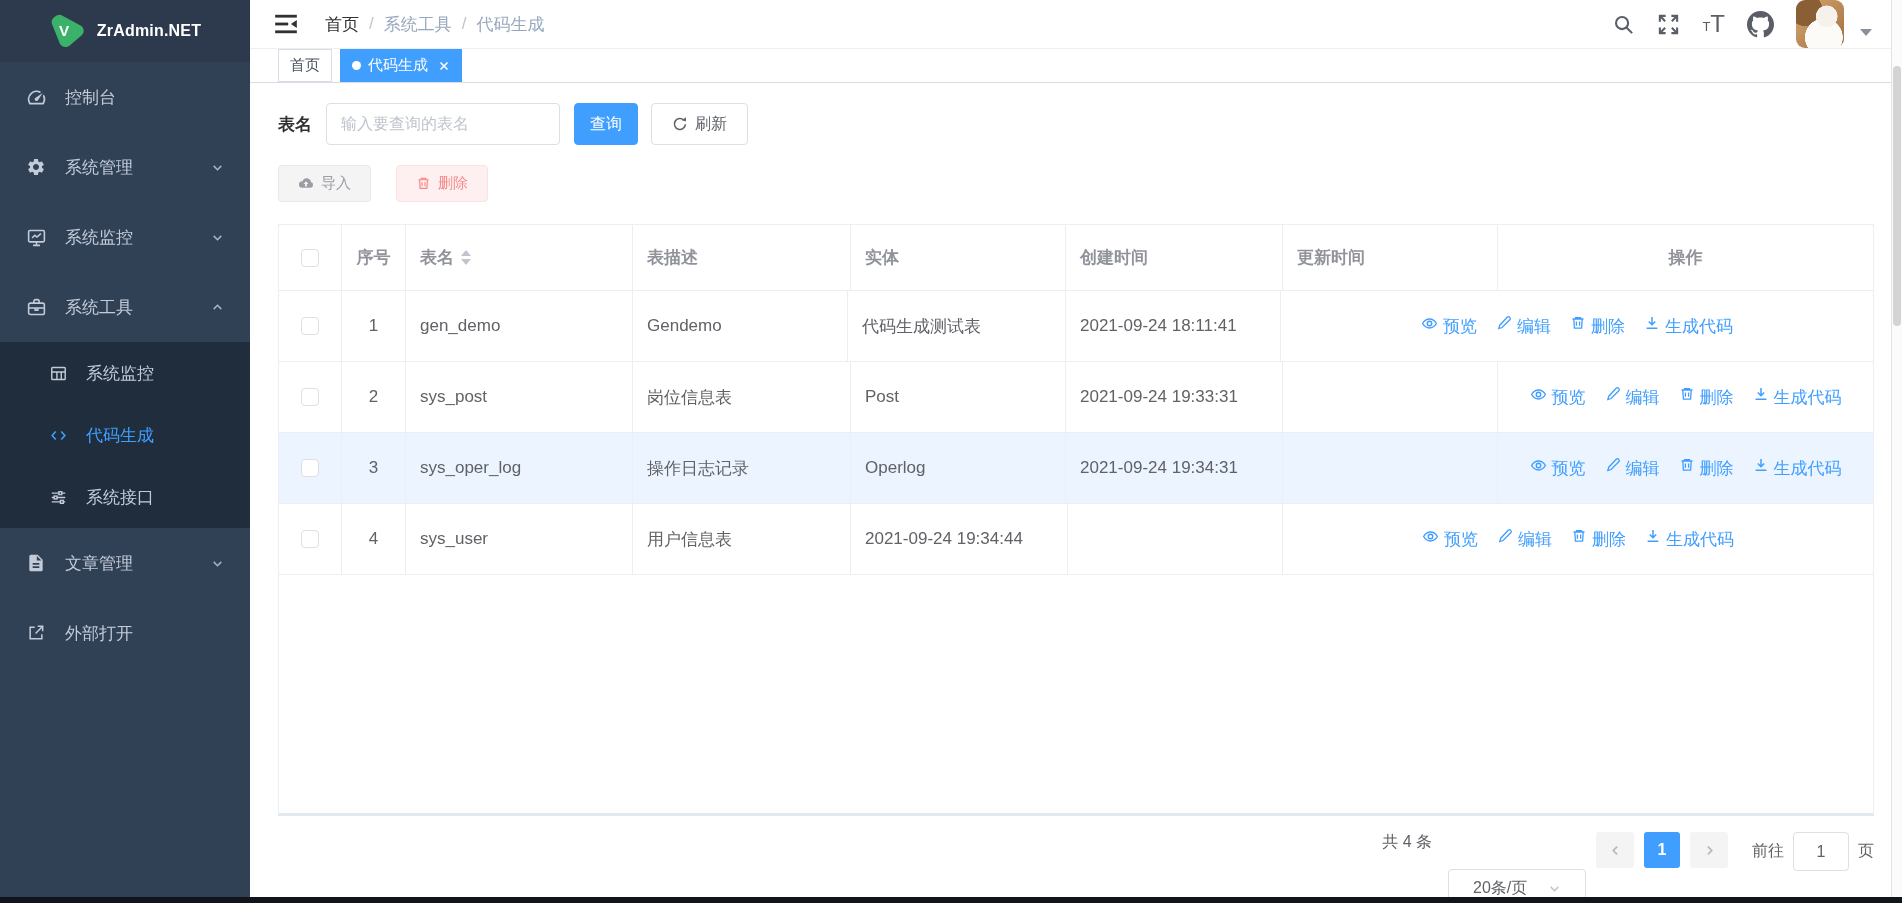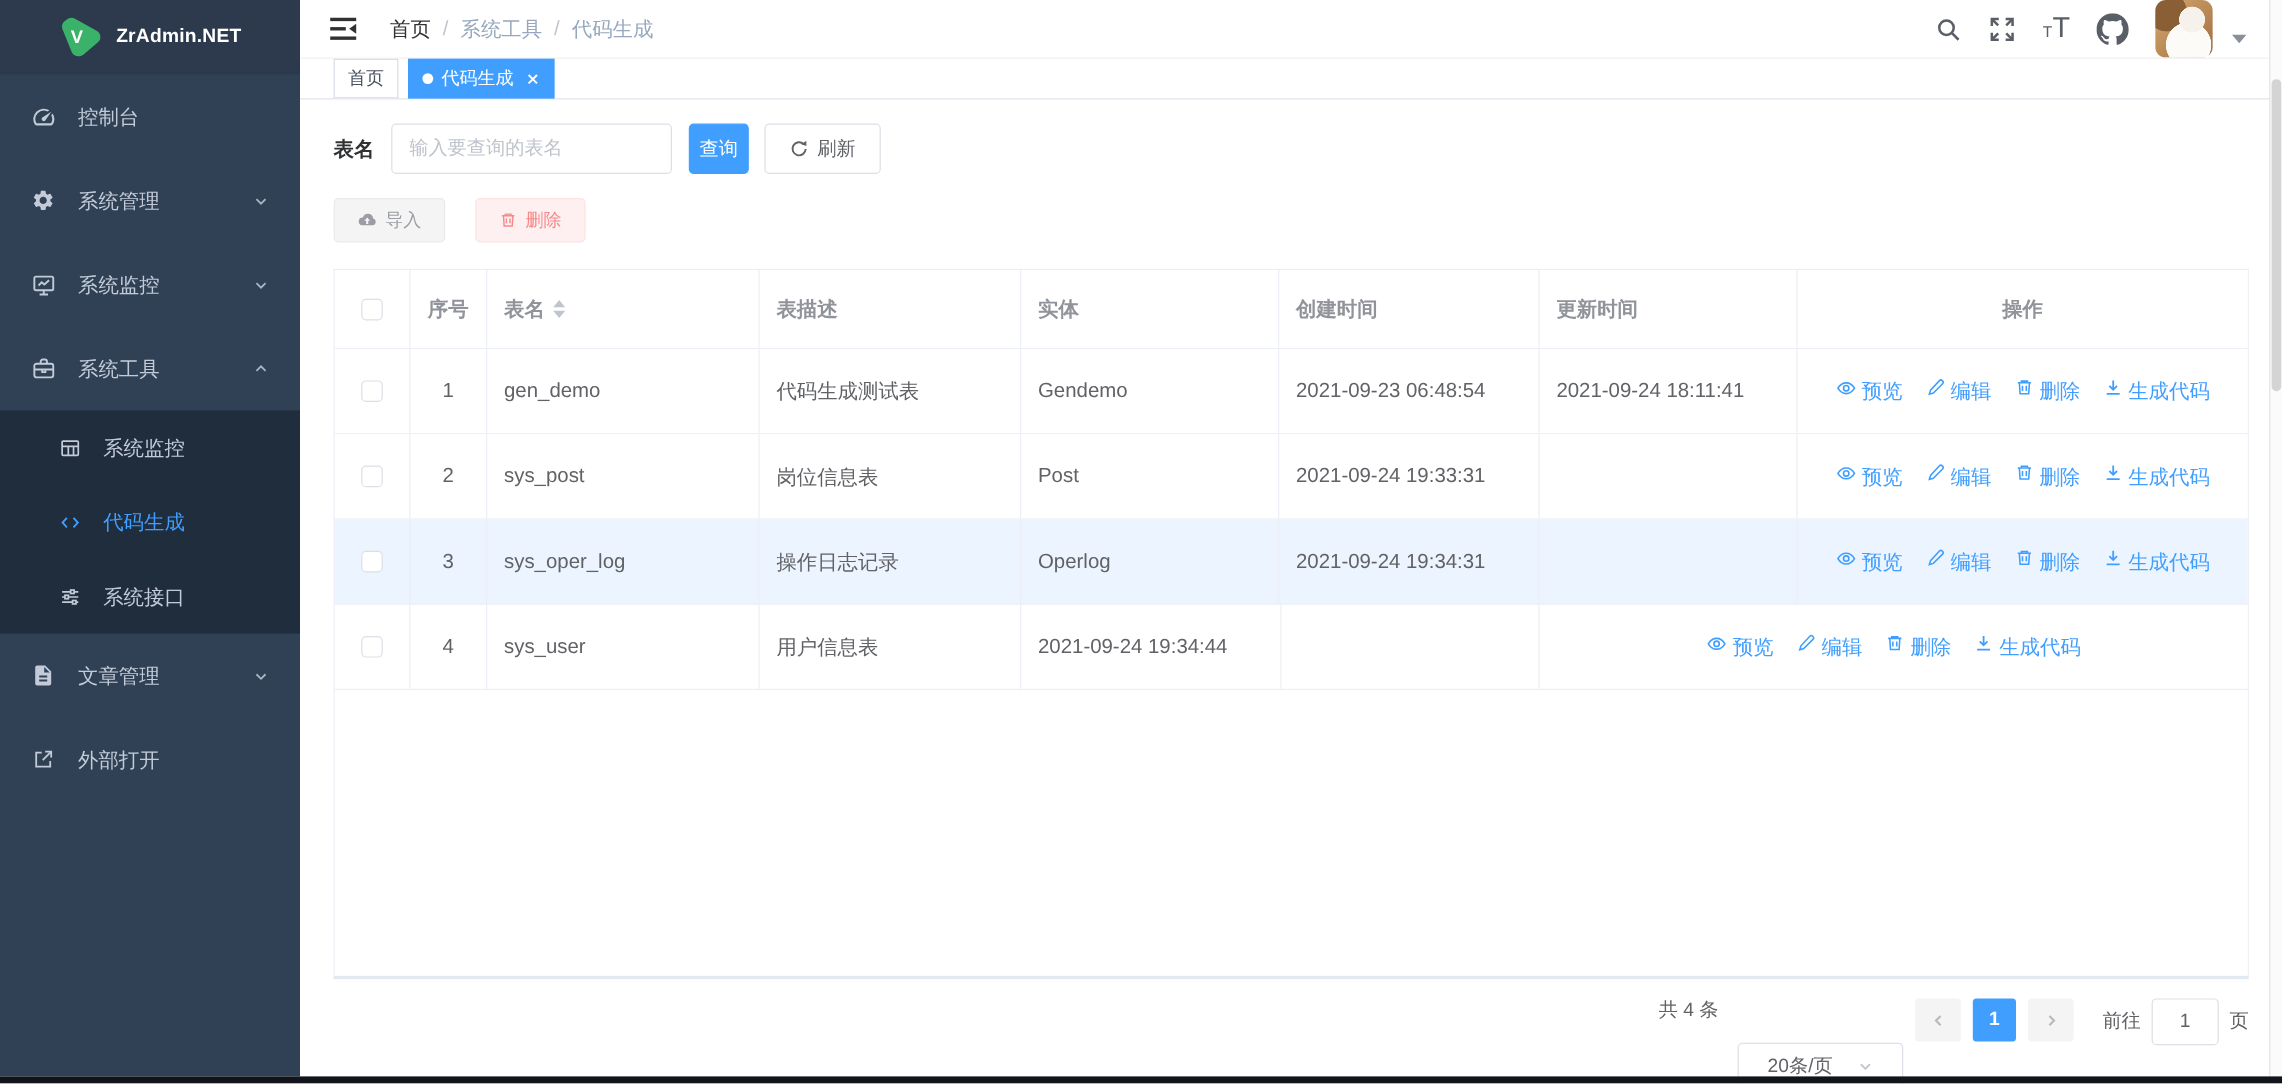--- a/index.html
+++ b/index.html
@@ -53,21 +53,21 @@
   .tag .dot { width:9px; height:9px; border-radius:50%; background:#fff; }
   .tag .tag-close { display:flex; align-items:center; color:#fff; margin-left:3px; }
 
   
   .content { flex:1; padding:0 28px; background:#fff; }
   .query-row { margin-top:20px; display:flex; align-items:center; }
   .query-label { font-size:17px; font-weight:bold; color:#303133; margin-right:14px; }
   .query-input { width:234px; height:42px; border:1px solid #dcdfe6; border-radius:4px; padding:0 14px; font-size:16px; color:#606266; outline:none; font-family:inherit; }
   .query-input::placeholder { color:#bfc4cc; }
   .btn { display:inline-flex; align-items:center; justify-content:center; border-radius:4px; cursor:pointer; font-family:inherit; gap:7px; }
-  .btn-primary { margin-left:14px; width:50px; height:42px; background:#409eff; border:1px solid #409eff; color:#fff; font-size:16px; }
+  .btn-primary { margin-left:14px; width:64px; height:42px; background:#409eff; border:1px solid #409eff; color:#fff; font-size:16px; }
   .btn-default { margin-left:13px; height:42px; padding:0 20px; background:#fff; border:1px solid #dcdfe6; color:#5f6368; font-size:16px; }
   .toolbar-row { margin-top:20px; display:flex; align-items:center; gap:25px; }
   .btn-import { height:37px; padding:0 19px; background:#f4f4f5; border:1px solid #e9e9eb; color:#9a9da3; font-size:15px; cursor:not-allowed; }
   .btn-delete { height:37px; padding:0 19px; background:#fef0f0; border:1px solid #fde2e2; color:#f78989; font-size:15px; cursor:not-allowed; }
 
   
   .gen-table { margin-top:22px; border:1px solid #ebeef5; border-bottom:3px solid #e3e9f1; width:1596px; }
   .t-row { display:flex; border-bottom:1px solid #ebeef5; background:#fff; }
   .t-row.header { height:66px; color:#909399; font-weight:bold; }
   .t-row.body { height:71px; color:#606266; }
@@ -347,23 +347,22 @@
           <div class="t-cell c7">更新时间</div>
           <div class="t-cell c8">操作</div>
         </div>
 
         <div class="t-row body">
           <div class="t-cell c1">
               <span class="cb"></span>
             </div>
           <div class="t-cell c2">1</div>
           <div class="t-cell c3">gen_demo</div>
+          <div class="t-cell c5">Gendemo</div>
           <div class="t-cell c4">代码生成测试表</div>
-          <div class="t-cell c5">Gendemo</div>
-          <div class="t-cell c6">2021-09-23 06:48:54</div>
           <div class="t-cell c7">2021-09-24 18:11:41</div>
           <div class="t-cell c8">
               <div class="actions">
             <a class="action-link">
                   <svg width="17" height="17" viewBox="0 0 16 16" fill="none" stroke="currentColor" stroke-width="1.3">
                     <path d="M1.5 8s2.5-4.2 6.5-4.2S14.5 8 14.5 8 12 12.2 8 12.2 1.5 8 1.5 8z"></path>
                     <circle cx="8" cy="8" r="2.1"></circle>
                   </svg>
                   <span>预览</span>
                 </a>

